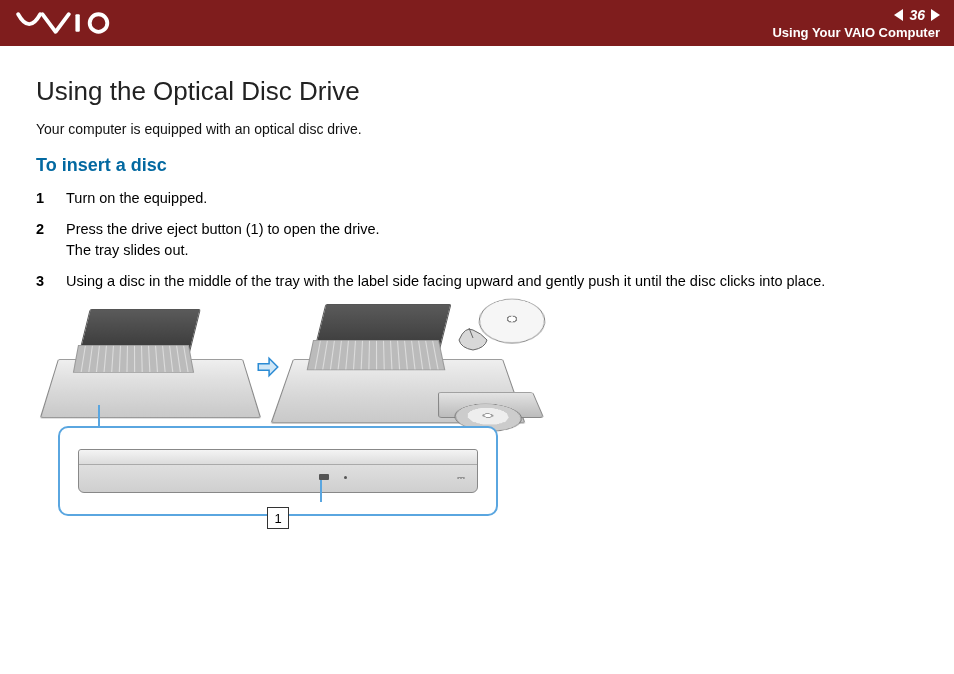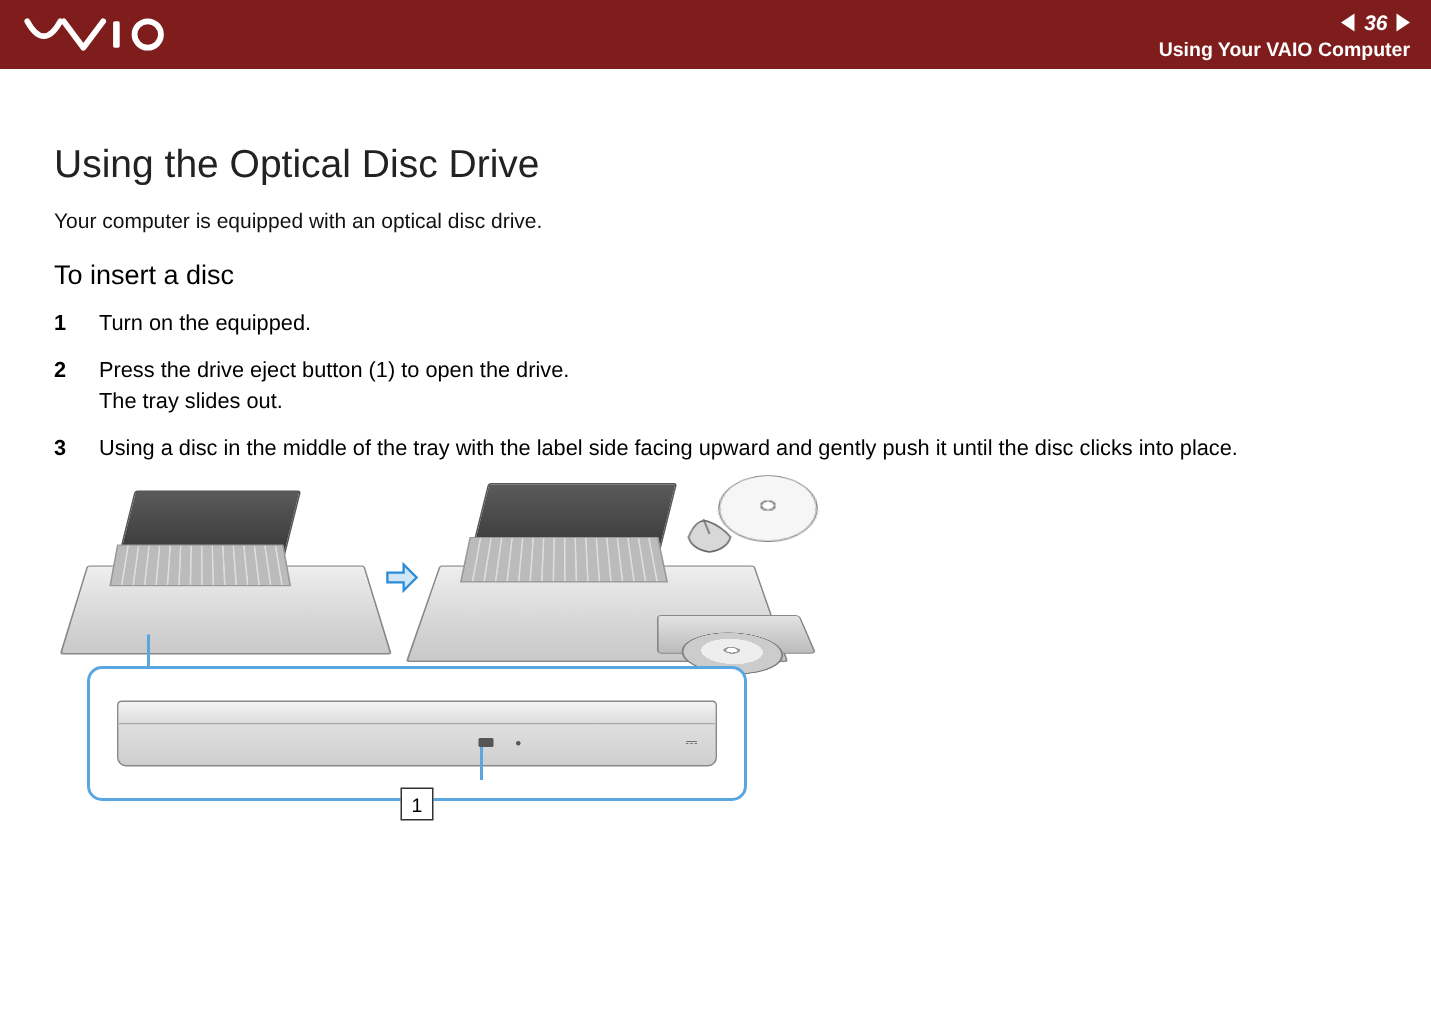--- a/index.html
+++ b/index.html
@@ -12,24 +12,24 @@
   }
   .logo { display: flex; align-items: center; }
   .logo svg { height: 22px; }
   .header-right { display: flex; flex-direction: column; align-items: flex-end; justify-content: center; }
   .nav-row { display: flex; align-items: center; gap: 6px; }
   .nav-tri-left, .nav-tri-right { width: 0; height: 0; border-top: 6px solid transparent; border-bottom: 6px solid transparent; }
   .nav-tri-left { border-right: 9px solid #fff; }
   .nav-tri-right { border-left: 9px solid #fff; }
   .page-num { font-style: italic; font-weight: bold; font-size: 14px; }
   .section-name { font-weight: bold; font-size: 13px; margin-top: 2px; }
-  .content { padding: 48px 36px 0 36px; }
+  .content { padding: 30px 36px 0 36px; }
   .h1 { font-size: 26px; font-weight: 400; color: #222; margin-bottom: 14px; }
   .intro { font-size: 14px; color: #111; margin-bottom: 18px; }
-  .h2 { font-size: 18px; font-weight: 400; color: #000000; margin-bottom: 12px; }
+  .h2 { font-size: 18px; font-weight: 700; color: #0369a1; margin-bottom: 12px; }
   .steps { list-style: none; }
   .step { display: flex; gap: 16px; margin-bottom: 10px; font-size: 14.5px; line-height: 1.45; }
   .step-num { font-weight: bold; min-width: 14px; }
   .step-text { flex: 1; }
   .figure {
     margin: 12px 0 0 22px;
     width: 460px;
   }
   .fig-top { display: flex; align-items: center; gap: 10px; }
   .laptop-closed {

